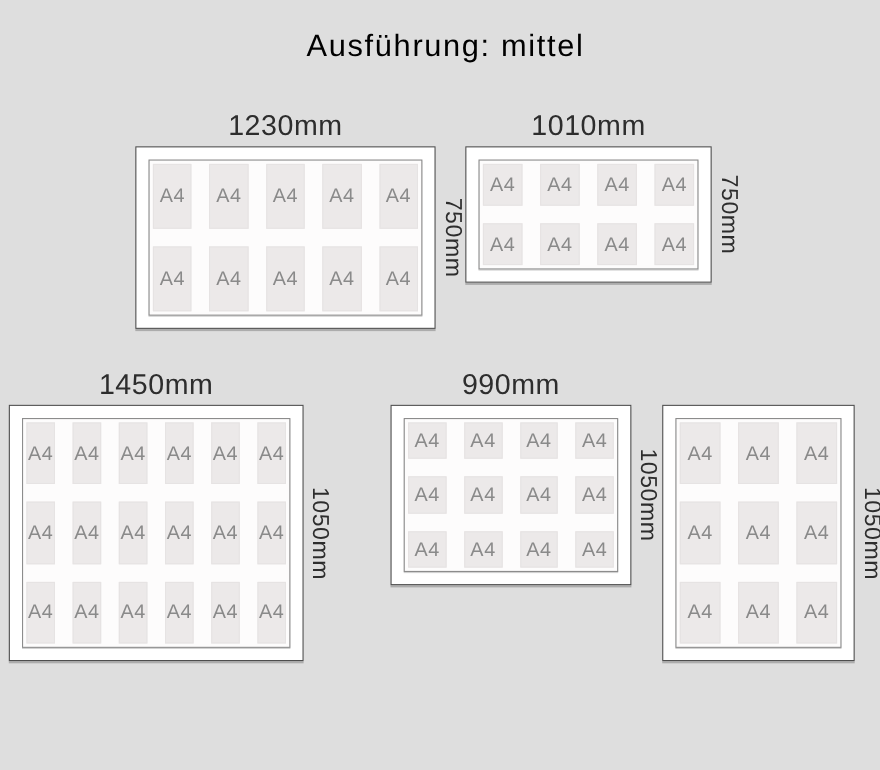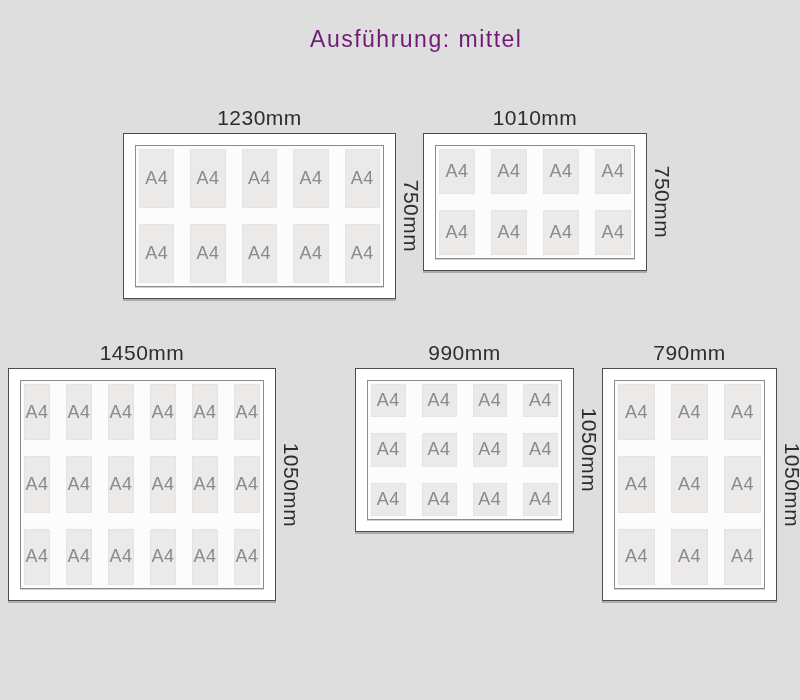--- a/index.html
+++ b/index.html
@@ -20,34 +20,33 @@
   .canvas {
     position: relative;
     width: 800px; height: 700px;
     background: var(--bg);
   }
   .diagram-title {
     position: absolute;
     top: 26px;
     left: 50%;
     transform: translateX(2%) translateX(-50%);
-    font-size: 23px;
+    font-size: 28px;
     letter-spacing: 1.5px;
-    color: #701a75;
+    color: #000000;
     white-space: nowrap;
-    margin-left: 12px;
   }
   .board { position: absolute; }
   .dim-width {
     position: absolute;
     bottom: 100%;
     left: 0; right: 0;
     padding-bottom: 3px;
     text-align: center;
-    font-size: 21px;
+    font-size: 26px;
     letter-spacing: 0.5px;
     color: var(--label-text);
     white-space: nowrap;
   }
   .dim-height {
     position: absolute;
     left: calc(100% + 3px);
     top: 50%;
     transform: translateY(-50%);
     writing-mode: vertical-rl;
@@ -108,21 +107,21 @@
             <div class="sheet">A4</div>
             <div class="sheet">A4</div>
             <div class="sheet">A4</div>
             <div class="sheet">A4</div>
           </div>
       </div>
     </div>
     <div class="dim-height">750mm</div>
   </div>
 
-  <div class="board" style="left: 423px; top: 133px; width: 224px; height: 138px;">
+  <div class="board" style="left: 423px; top: 133px; width: 224px; height: 124px;">
     <div class="dim-width">1010mm</div>
     <div class="frame">
       <div class="panel">
         <div class="grid" style="grid-template-columns: repeat(4, 1fr); grid-template-rows: repeat(2, 1fr);">
             <div class="sheet">A4</div>
             <div class="sheet">A4</div>
             <div class="sheet">A4</div>
             <div class="sheet">A4</div>
             <div class="sheet">A4</div>
             <div class="sheet">A4</div>
@@ -180,21 +179,20 @@
             <div class="sheet">A4</div>
             <div class="sheet">A4</div>
             <div class="sheet">A4</div>
           </div>
       </div>
     </div>
     <div class="dim-height">1050mm</div>
   </div>
 
   <div class="board" style="left: 602px; top: 368px; width: 175px; height: 233px;">
-    <div class="dim-width">790mm</div>
     <div class="frame">
       <div class="panel">
         <div class="grid" style="grid-template-columns: repeat(3, 1fr); grid-template-rows: repeat(3, 1fr);">
             <div class="sheet">A4</div>
             <div class="sheet">A4</div>
             <div class="sheet">A4</div>
             <div class="sheet">A4</div>
             <div class="sheet">A4</div>
             <div class="sheet">A4</div>
             <div class="sheet">A4</div>

